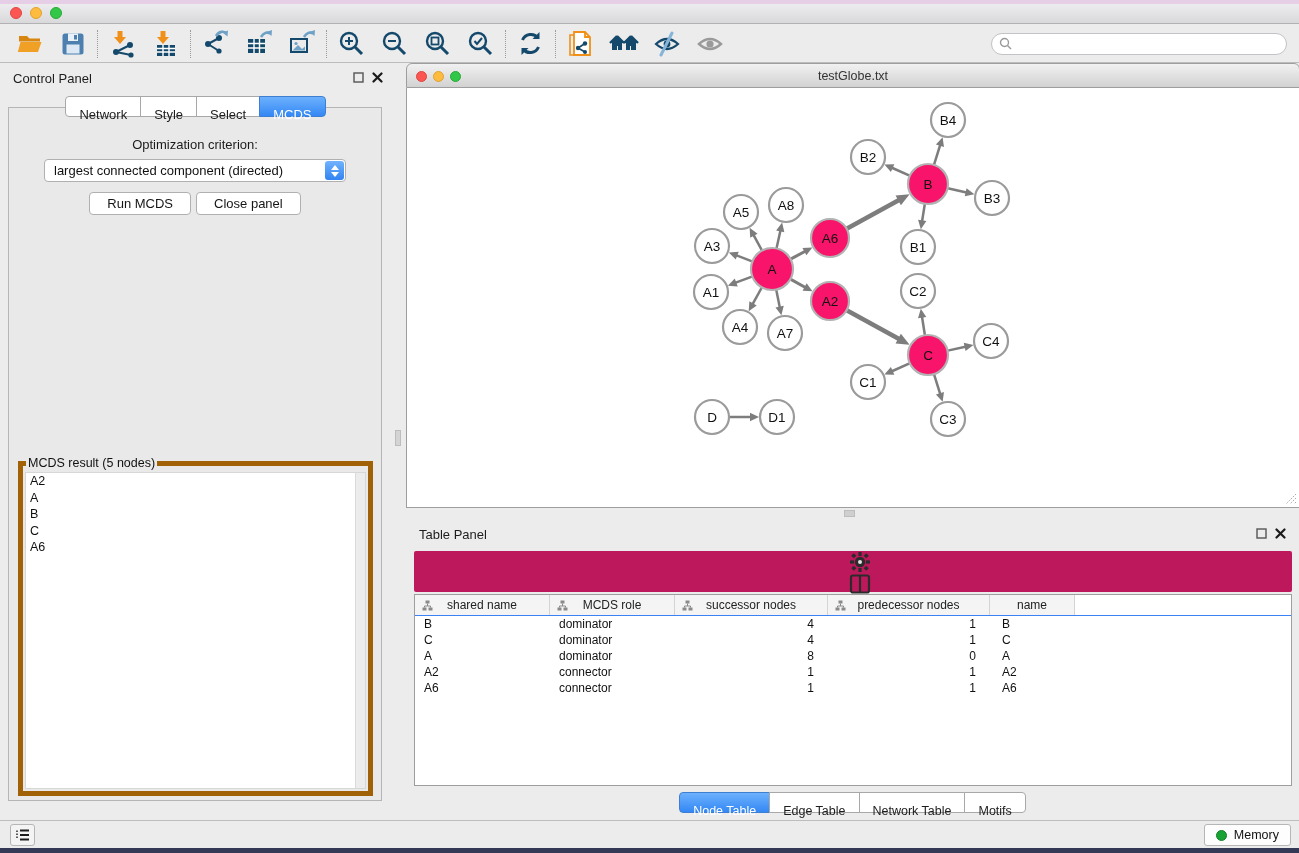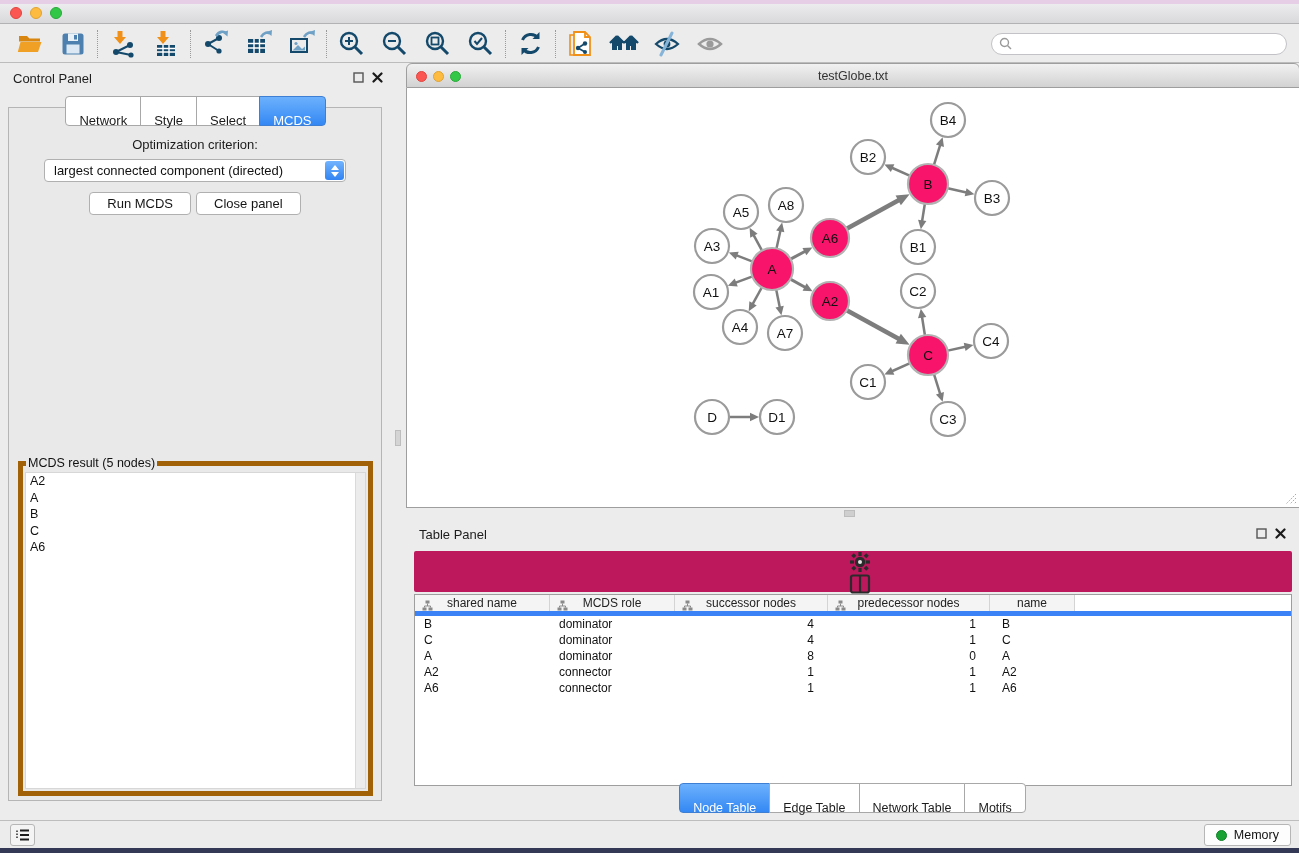--- a/index.html
+++ b/index.html
@@ -25,21 +25,21 @@
   .searchbox { margin-left:auto; margin-right:12px; width:296px; height:22px; background:#fff;
     border:1px solid #c3c3c7; border-radius:12px; display:flex; align-items:center; padding:0 7px; }
   .searchbox input { border:none; outline:none; flex:1; font-size:12px; background:transparent; margin-left:4px; }
 
   
   .control-panel { position:absolute; left:0; top:63px; width:391px; height:757px; background:#ececec; }
   .panel-head { position:absolute; top:6px; left:0; right:0; height:20px; }
   .panel-head .ph-title { position:absolute; left:13px; top:2px; font-size:13px; color:#1d1d1d; }
   .ph-btns { position:absolute; right:8px; top:3px; display:flex; gap:8px; align-items:center; }
   .cp-tabs { position:absolute; top:33px; left:0; right:0; display:flex; justify-content:center; z-index:2; }
-  .seg-tab { height:21px; line-height:20px; padding:14px 13px; font-size:13px; color:#1c1c1c;
+  .seg-tab { height:21px; line-height:20px; padding:8px 13px; font-size:13px; color:#1c1c1c;
     background:#fff; border:1px solid #a8a8a8; margin-left:-1px; cursor:pointer; }
   .seg-tab:first-child { border-radius:4px 0 0 4px; margin-left:0; }
   .seg-tab:last-child { border-radius:0 4px 4px 0; }
   .seg-tab.active { background:linear-gradient(#6cb1fd,#3488f4); border-color:#3e7fd4; color:#fff; }
   .cp-box { position:absolute; left:8px; right:9px; top:44px; bottom:19px; border:1px solid #b5b5b5; background:#e9e9e9; }
   .opt-label { position:absolute; top:29px; left:0; right:0; text-align:center; font-size:13px; color:#1b1b1b; }
   .dropdown { position:absolute; top:51px; left:35px; right:35px; height:23px; background:#fff;
     border:1px solid #b0b0b0; border-radius:4px; font-size:13px; color:#111; }
   .dropdown .dd-text { position:absolute; left:9px; top:3px; white-space:nowrap; }
   .dropdown .dd-step { position:absolute; right:1px; top:1px; width:19px; bottom:1px; border-radius:3px;
@@ -71,21 +71,21 @@
     border:1px solid #9e9e9e; border-top:none; }
   .grip { position:absolute; right:2px; bottom:2px; }
 
   
   .table-panel { position:absolute; left:406px; top:520px; width:893px; height:300px; background:#ececec; }
   .tp-toolbar { position:absolute; left:8px; right:7px; top:31px; height:41px; background:#be185d;
     border-radius:2px; display:flex; align-items:center; padding-left:13px;flex-direction:column; }
   .tp-btn { width:38px; height:36px; display:flex; align-items:center; justify-content:center; cursor:pointer; }
   .tp-table { position:absolute; left:8px; right:7px; top:74px; bottom:34px; background:#fff;
     border:1px solid #9e9e9e; overflow:hidden; }
-  .thead { display:flex; height:21px; border-bottom:5px solid #3b82f6; }
+  .thead { display:flex; height:21px; border-bottom:1px solid #3b82f6; }
   .th { position:relative; background:#f4f4f4; border-right:1px solid #d4d4d4; height:100%;
     font-size:12px; color:#222; display:flex; align-items:center; justify-content:center; }
   .th .hicon { position:absolute; left:7px; top:5px; }
   .trow { display:flex; height:16px; align-items:center; }
   .td { font-size:12px; color:#111; height:100%; line-height:16px; white-space:nowrap; }
   .tp-tabs { position:absolute; bottom:7px; left:0; right:0; display:flex; justify-content:center; }
 
   .statusbar { position:absolute; left:0; right:0; top:820px; height:28px; background:#ececec; border-top:1px solid #bdbdbd; }
   .sb-left-btn { position:absolute; left:10px; top:3px; width:25px; height:22px; background:#f4f4f4;
     border:1px solid #b6b6b6; border-radius:3px; display:flex; align-items:center; justify-content:center; cursor:pointer; }

